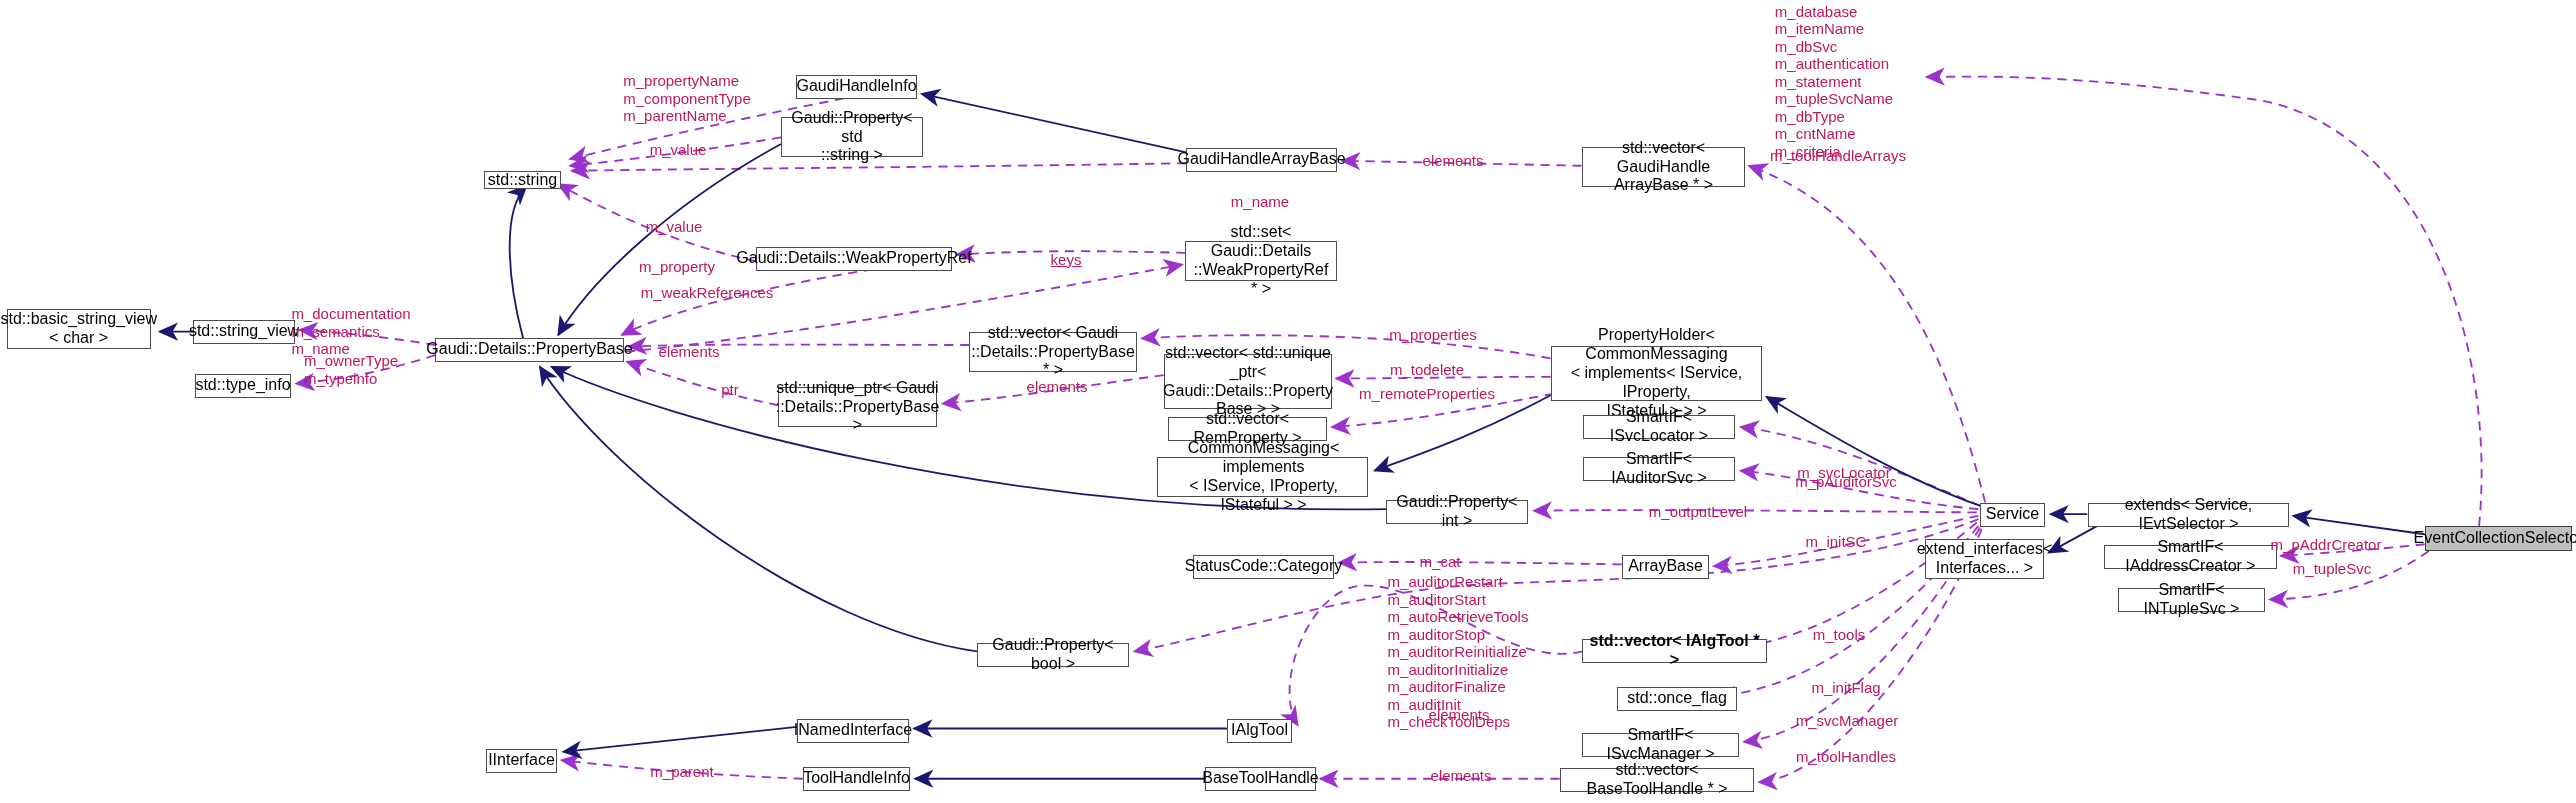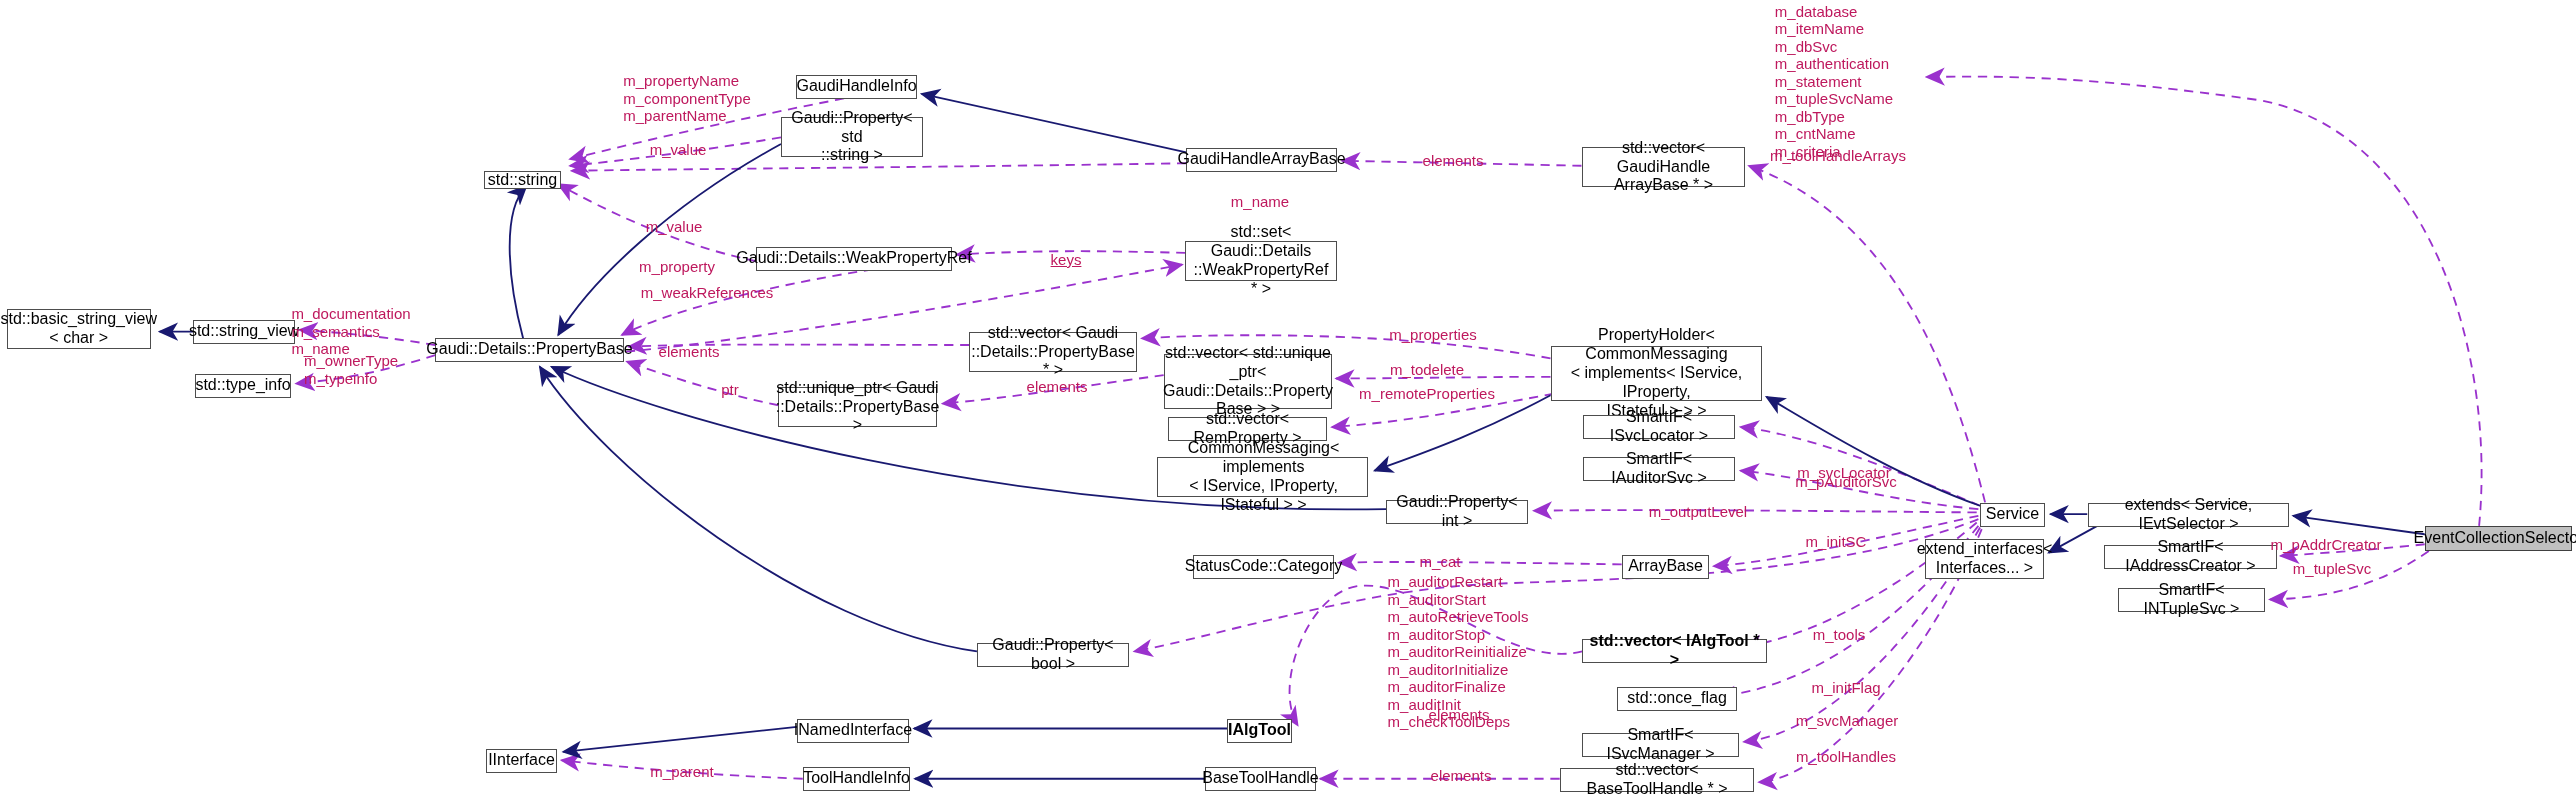--- a/index.html
+++ b/index.html
@@ -180,21 +180,21 @@
   <div class="node" style="left:1386px;top:500px;width:142px;height:23.5px;">Gaudi::Property&lt; int &gt;</div>
   <div class="node" style="left:1193px;top:555px;width:141px;height:23.5px;">StatusCode::Category</div>
   <div class="node" style="left:1622px;top:555px;width:87px;height:23.5px;">ArrayBase</div>
   <div class="node" style="left:977px;top:643px;width:152px;height:23.5px;">Gaudi::Property&lt; bool &gt;</div>
   <div class="node" style="left:1582px;top:639px;width:185px;height:23.5px;font-weight:bold;">std::vector&lt; IAlgTool * &gt;</div>
   <div class="node" style="left:1617px;top:687px;width:120px;height:23.5px;">std::once_flag</div>
   <div class="node" style="left:1582px;top:733px;width:157px;height:23.5px;">SmartIF&lt; ISvcManager &gt;</div>
   <div class="node" style="left:797px;top:719px;width:112px;height:23.5px;">INamedInterface</div>
   <div class="node" style="left:803px;top:767px;width:107px;height:23.5px;">ToolHandleInfo</div>
   <div class="node" style="left:486px;top:749px;width:71px;height:23.5px;">IInterface</div>
-  <div class="node" style="left:1227px;top:719px;width:65px;height:23.5px;font-weight:bold;">IAlgTool</div>
+  <div class="node" style="left:1227px;top:719px;width:65px;height:23.5px;">IAlgTool</div>
   <div class="node" style="left:1205px;top:767px;width:111px;height:23.5px;">BaseToolHandle</div>
   <div class="node" style="left:1560px;top:768px;width:194px;height:23.5px;">std::vector&lt; BaseToolHandle * &gt;</div>
   <div class="node" style="left:1980px;top:503px;width:65px;height:23.5px;">Service</div>
   <div class="node" style="left:1925px;top:539px;width:119px;height:40px;">extend_interfaces&lt;
 Interfaces... &gt;</div>
   <div class="node" style="left:2088px;top:503px;width:201px;height:23.5px;">extends&lt; Service, IEvtSelector &gt;</div>
   <div class="node" style="left:2104px;top:545px;width:173px;height:23.5px;">SmartIF&lt; IAddressCreator &gt;</div>
   <div class="node" style="left:2118px;top:588px;width:147px;height:23.5px;">SmartIF&lt; INTupleSvc &gt;</div>
   <div class="node highlight" style="left:2425px;top:526px;width:147px;height:25px;">EventCollectionSelector</div>
 

